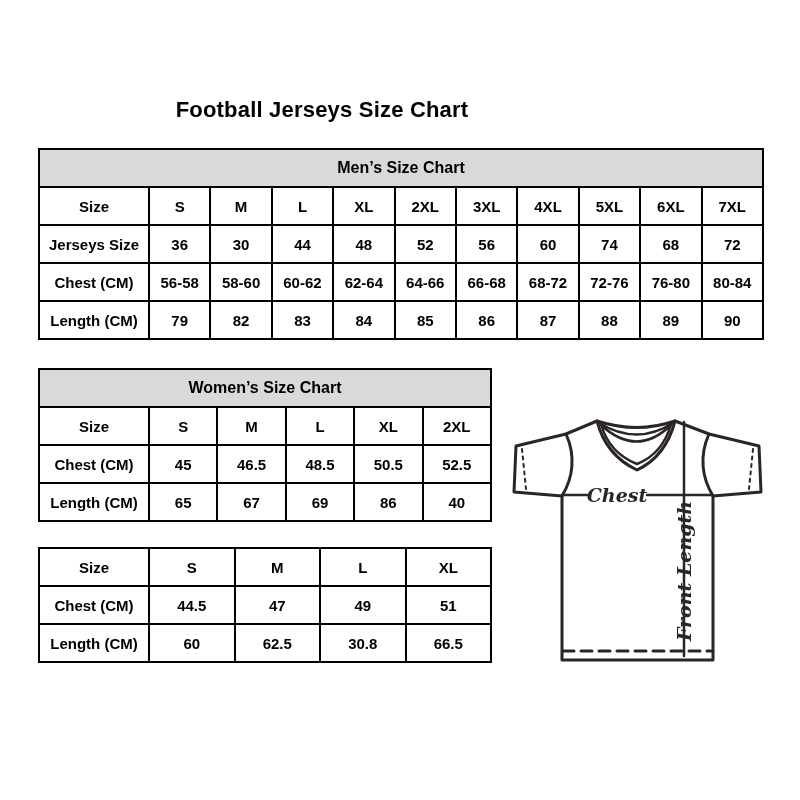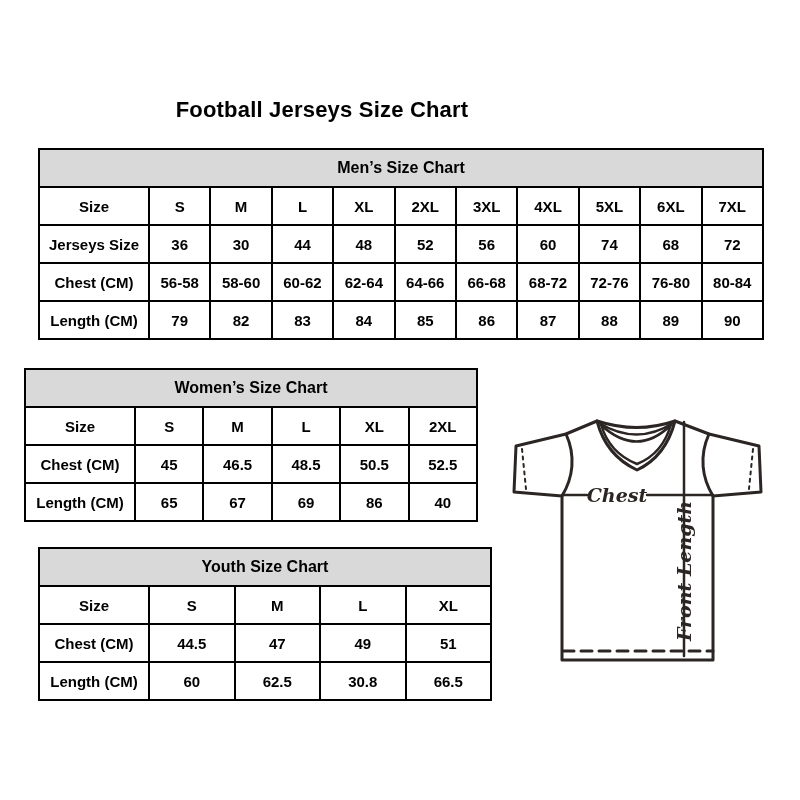--- a/index.html
+++ b/index.html
@@ -37,21 +37,21 @@
     height: 36px;
     padding: 0 2px;
     overflow: hidden;
     white-space: nowrap;
   }
   table.size-table td.thead {
     background: #d9d9d9;
     font-size: 16px;
   }
   #mens-table   { left: 38px; top: 148px; width: 726px; }
-  #womens-table { left: 24px; top: 368px; width: 454px; }
+  #womens-table { left: 38px; top: 368px; width: 454px; }
   #youth-table  { left: 38px; top: 547px; width: 454px; }
   .jersey-wrap {
     position: absolute;
     left: 500px;
     top: 408px;
     width: 270px;
     height: 262px;
   }
   .jersey-wrap svg { display: block; }
   .diagram-text {
@@ -185,23 +185,20 @@
   <table class="size-table" id="youth-table">
       <colgroup>
         <col style="width: 110px;">
         <col>
         <col>
         <col>
         <col>
       </colgroup>
       <tbody>
         <tr>
-          <td colspan="5" class="thead">Youth Size Chart</td>
-        </tr>
-        <tr>
           <td>Size</td>
           <td>S</td>
           <td>M</td>
           <td>L</td>
           <td>XL</td>
         </tr>
         <tr>
           <td>Chest (CM)</td>
           <td>44.5</td>
           <td>47</td>

